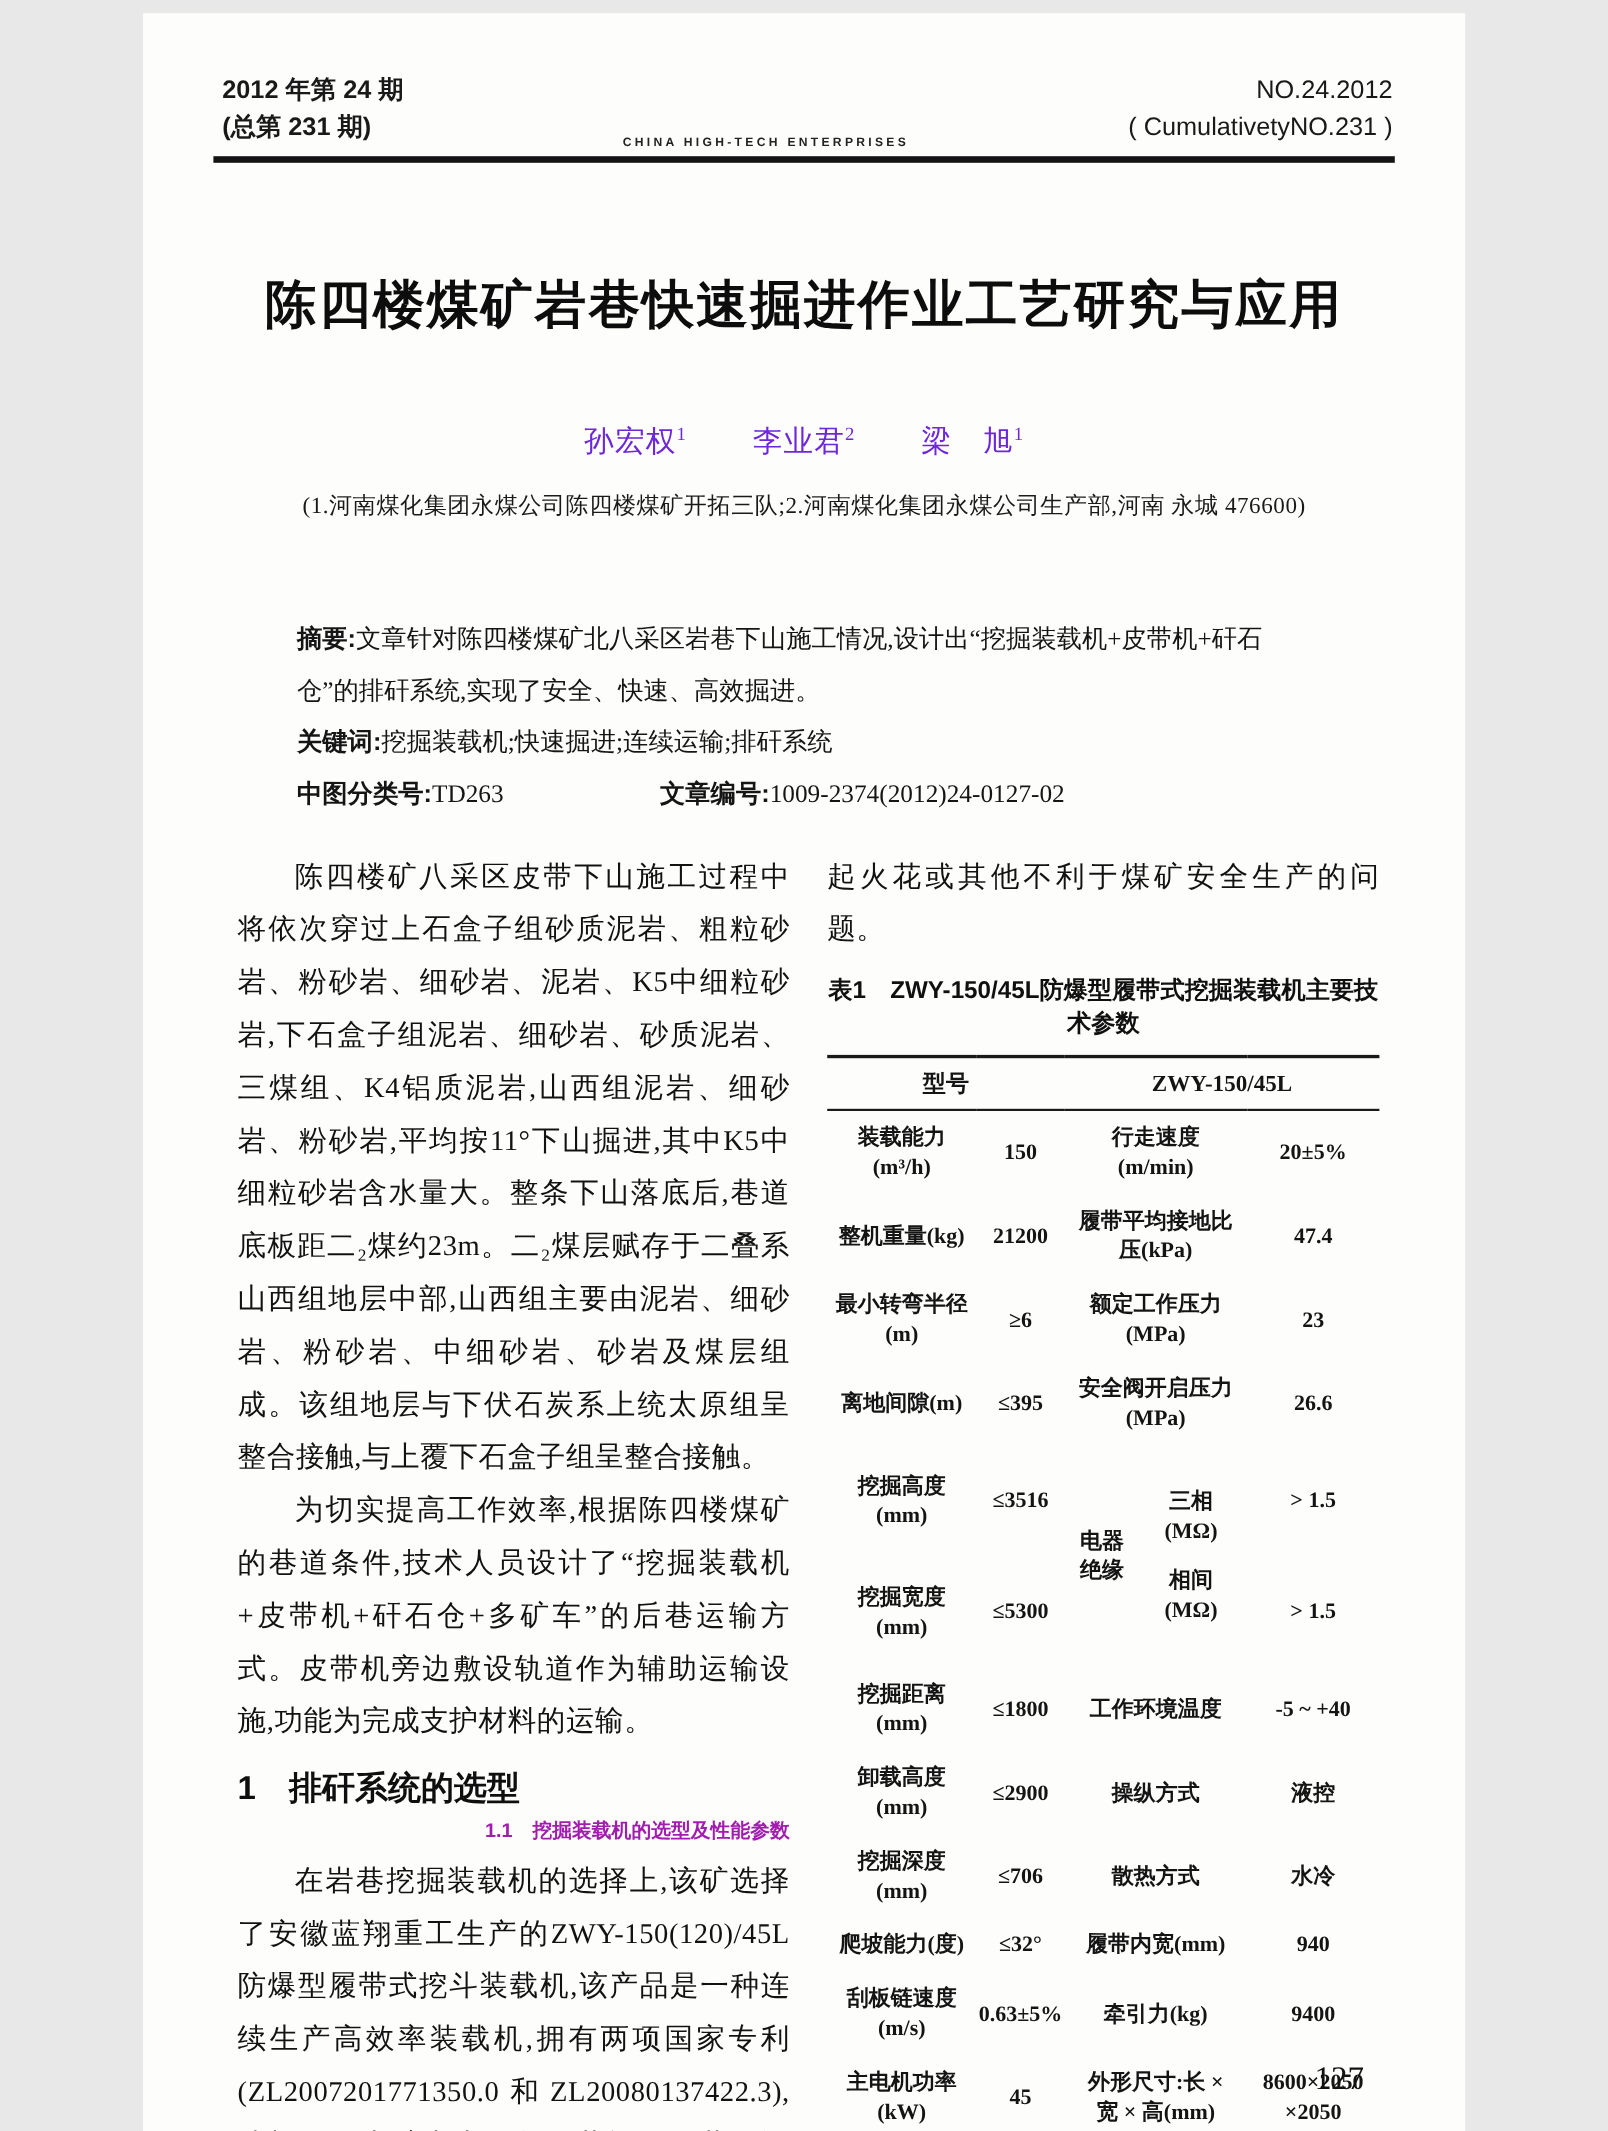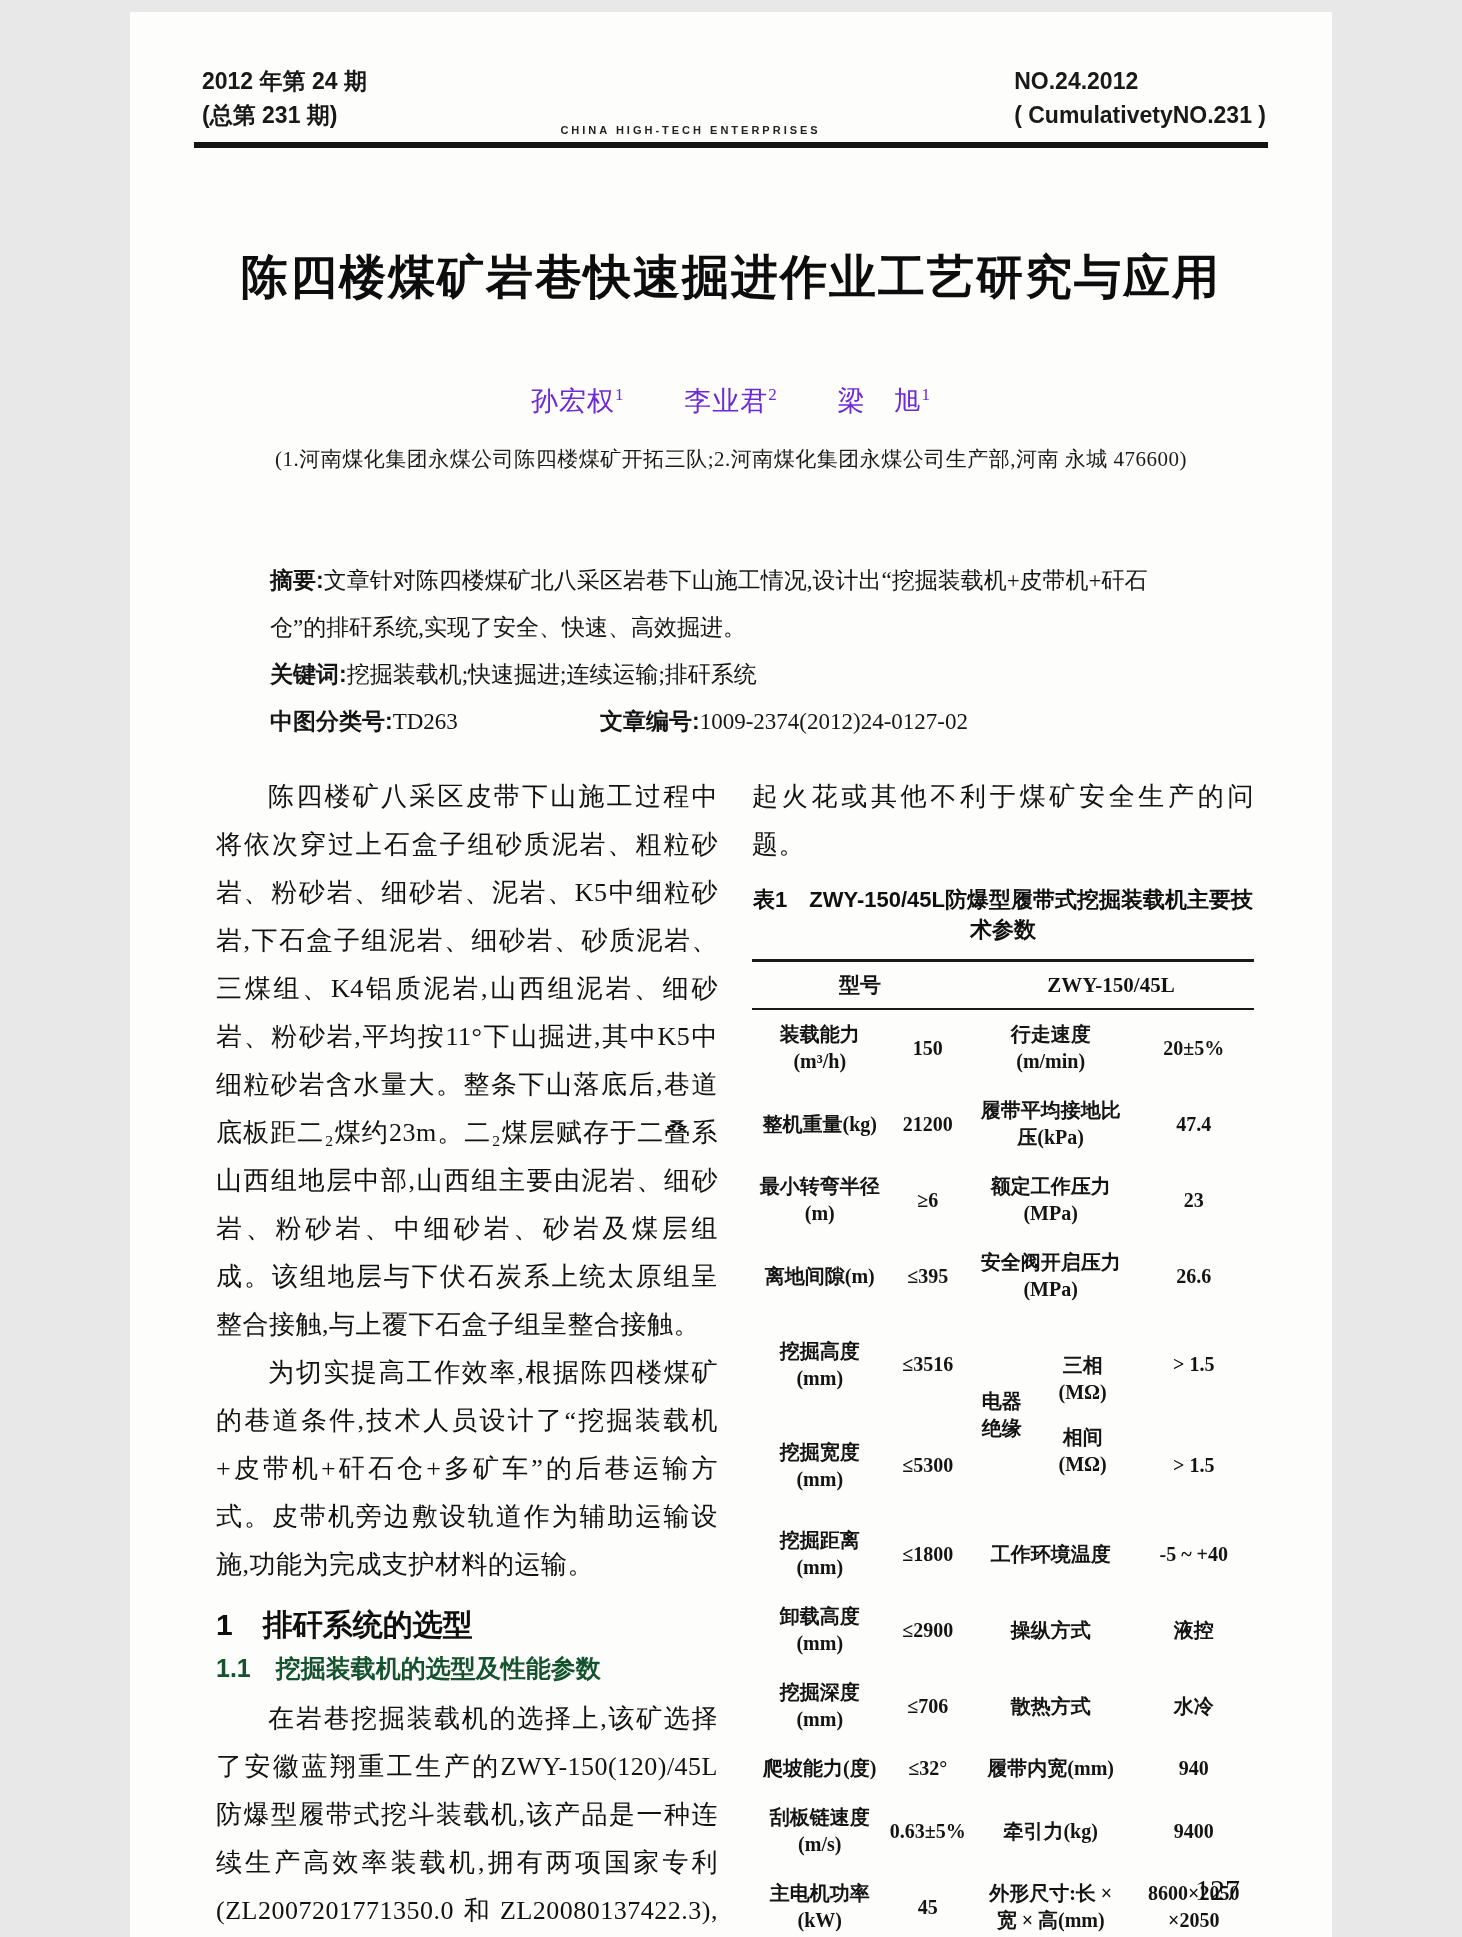--- a/index.html
+++ b/index.html
@@ -14,21 +14,21 @@
   }
   
   .journal-header{
     display:flex;justify-content:space-between;align-items:flex-end;
     padding:52px 66px 0 72px;
   }
   .jh-left,.jh-right{
     font-family:"Liberation Sans","DejaVu Sans",sans-serif;
     font-size:23px;line-height:34px;font-weight:bold;color:#191919;
   }
-  .jh-right{text-align:left;font-weight:bold;}
+  .jh-right{text-align:right;font-weight:normal;}
   .jh-center{text-align:center;transform:translateY(4px);}
   .logo-cn{
     font-family:"Liberation Serif","DejaVu Serif",serif;
     font-size:42px;font-weight:bold;font-style:italic;
     letter-spacing:1px;color:#151515;
   }
   .logo-en{
     font-family:"Liberation Sans","DejaVu Sans",sans-serif;
     font-size:11px;font-weight:bold;letter-spacing:3px;color:#222;
     margin-top:2px;
@@ -84,22 +84,23 @@
   .indent{text-indent:2em;}
   .h1{
     margin:16px 0 6px 0;
     font-family:"Liberation Sans","DejaVu Sans",sans-serif;
     font-size:30px;font-weight:bold;color:#0f0f0f;
     white-space:pre-wrap;
   }
   .h2{
     margin:4px 0 10px 0;
     font-family:"Liberation Sans","DejaVu Sans",sans-serif;
-    font-size:25px;font-weight:bold;color:#14532d;
+    font-size:18px;font-weight:bold;color:#a21caf;
     white-space:pre-wrap;
+    text-align:right;
   }
   
   .tbl-caption{
     margin:16px 0 14px 0;
     text-align:center;
     font-family:"Liberation Sans","DejaVu Sans",sans-serif;
     font-size:22px;font-weight:bold;color:#101010;
   }
   table.spec{
     width:100%;

